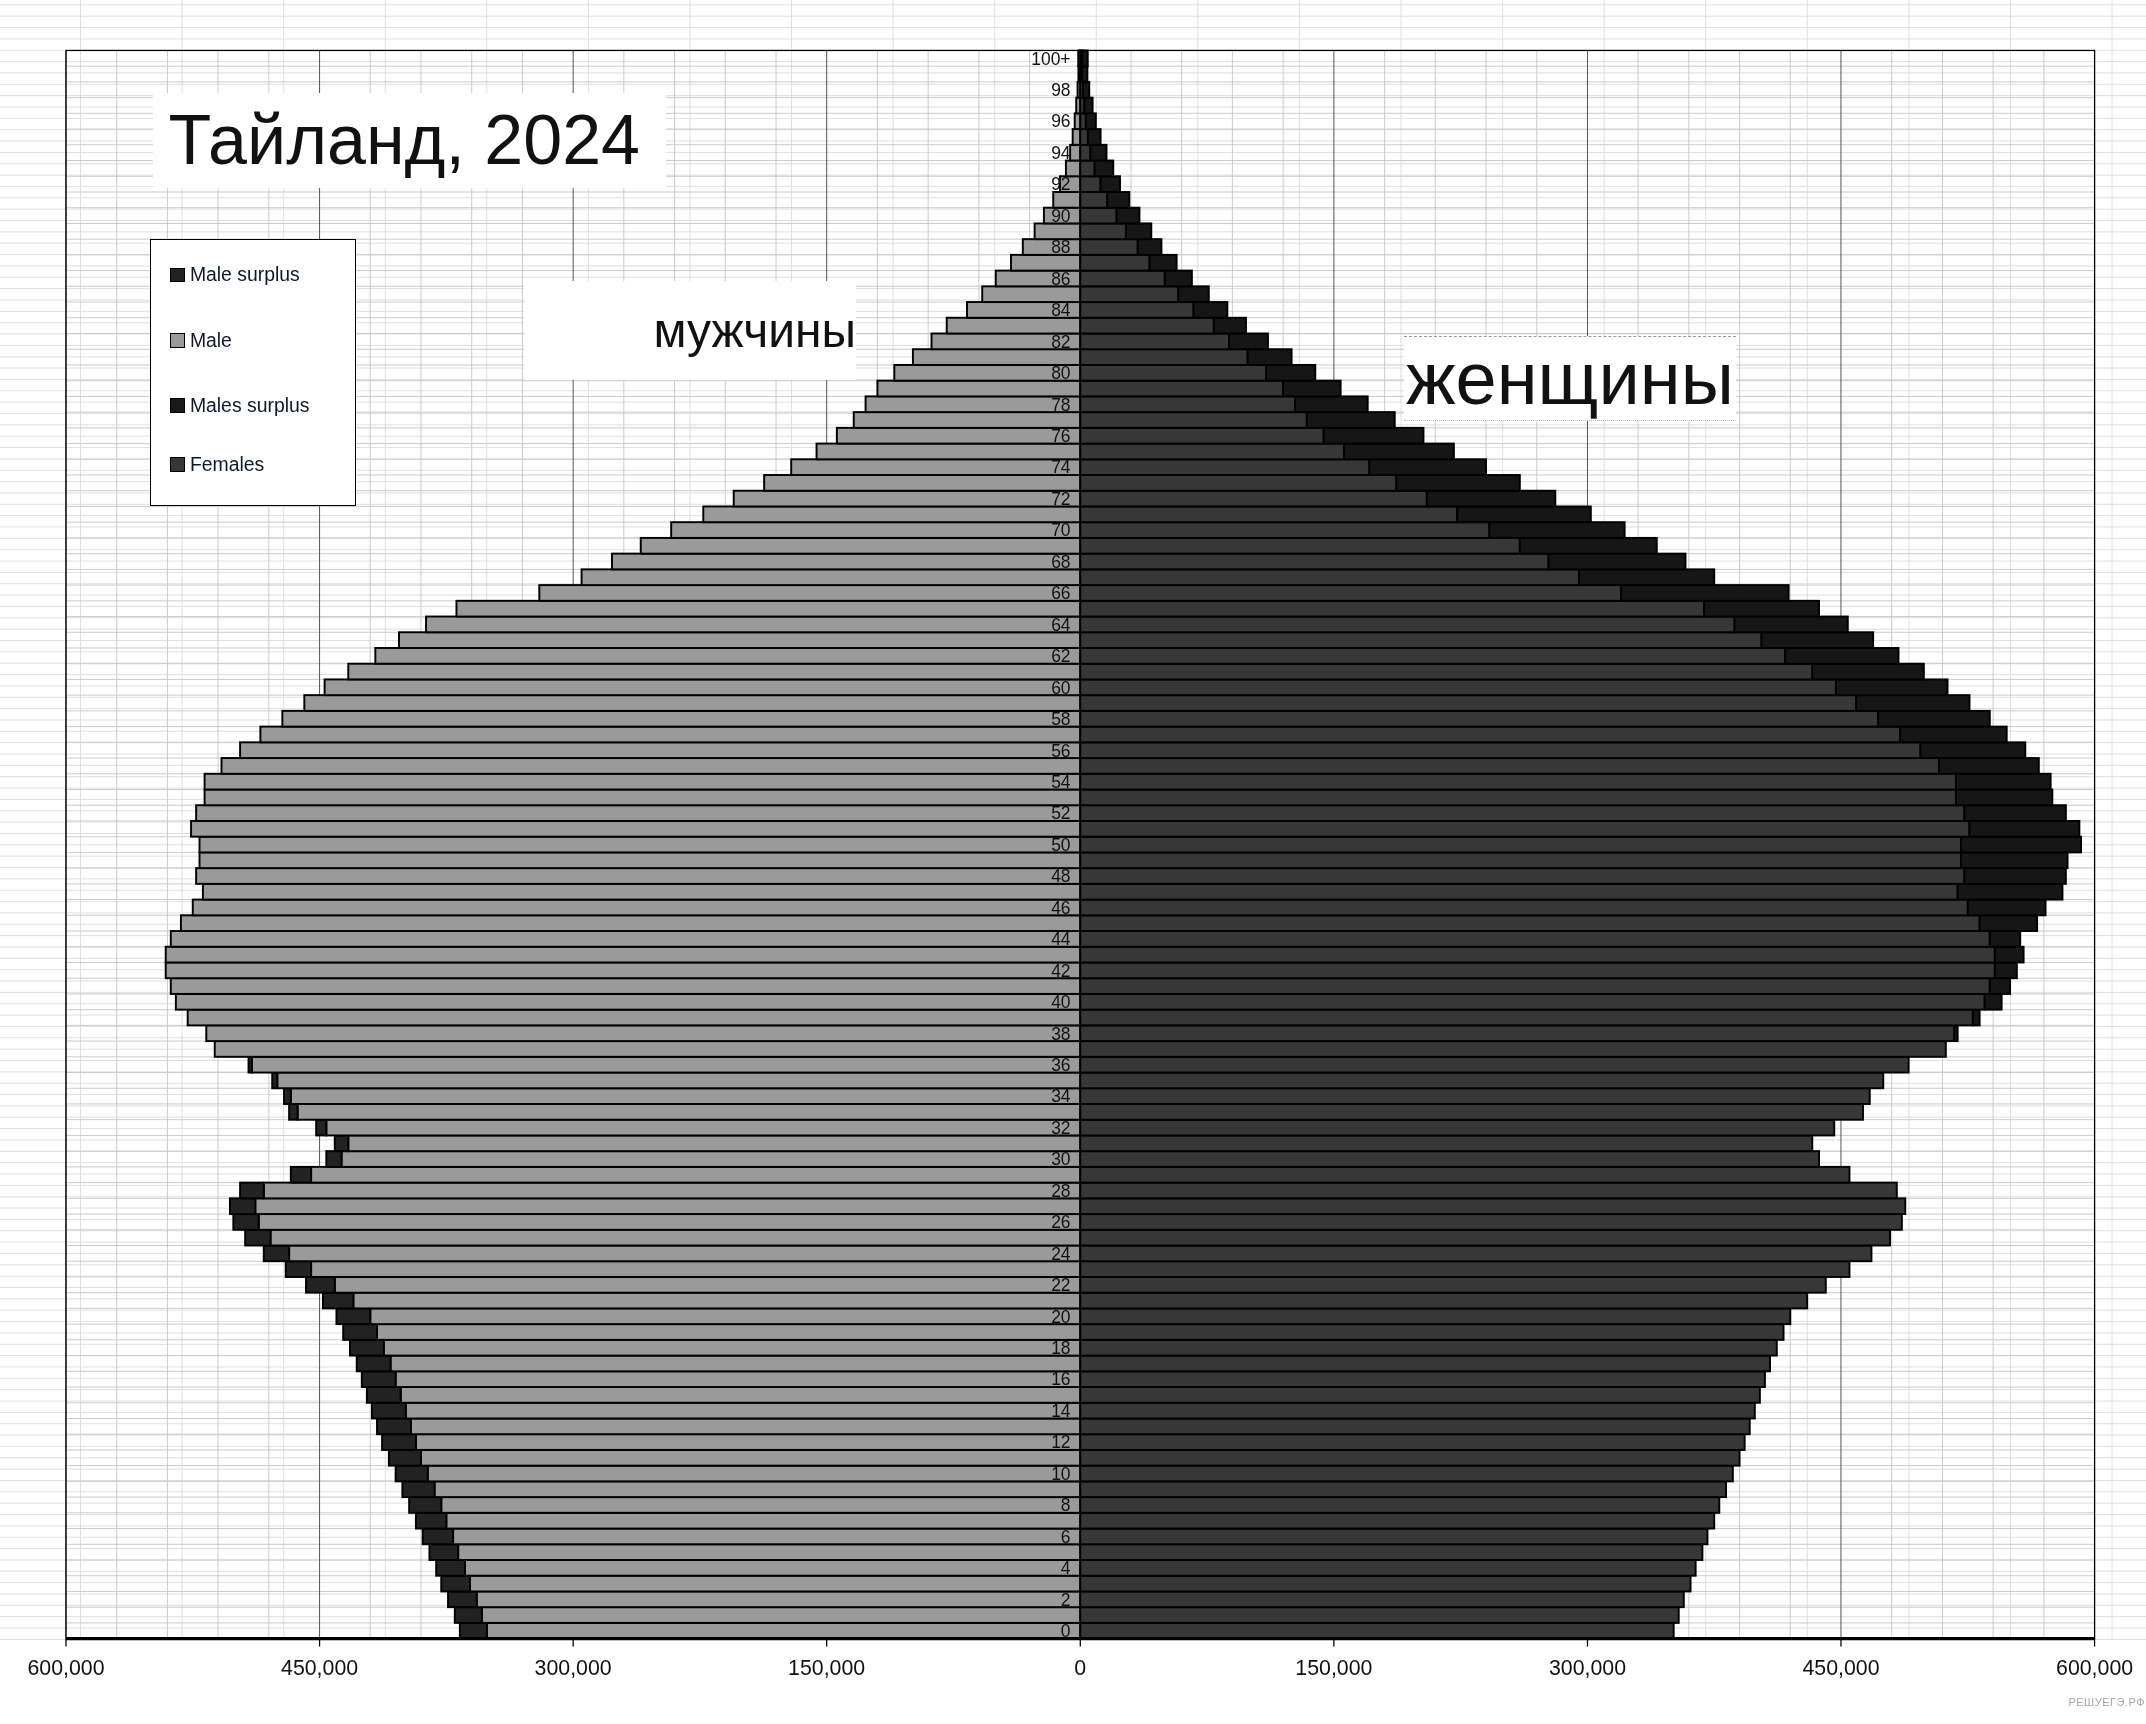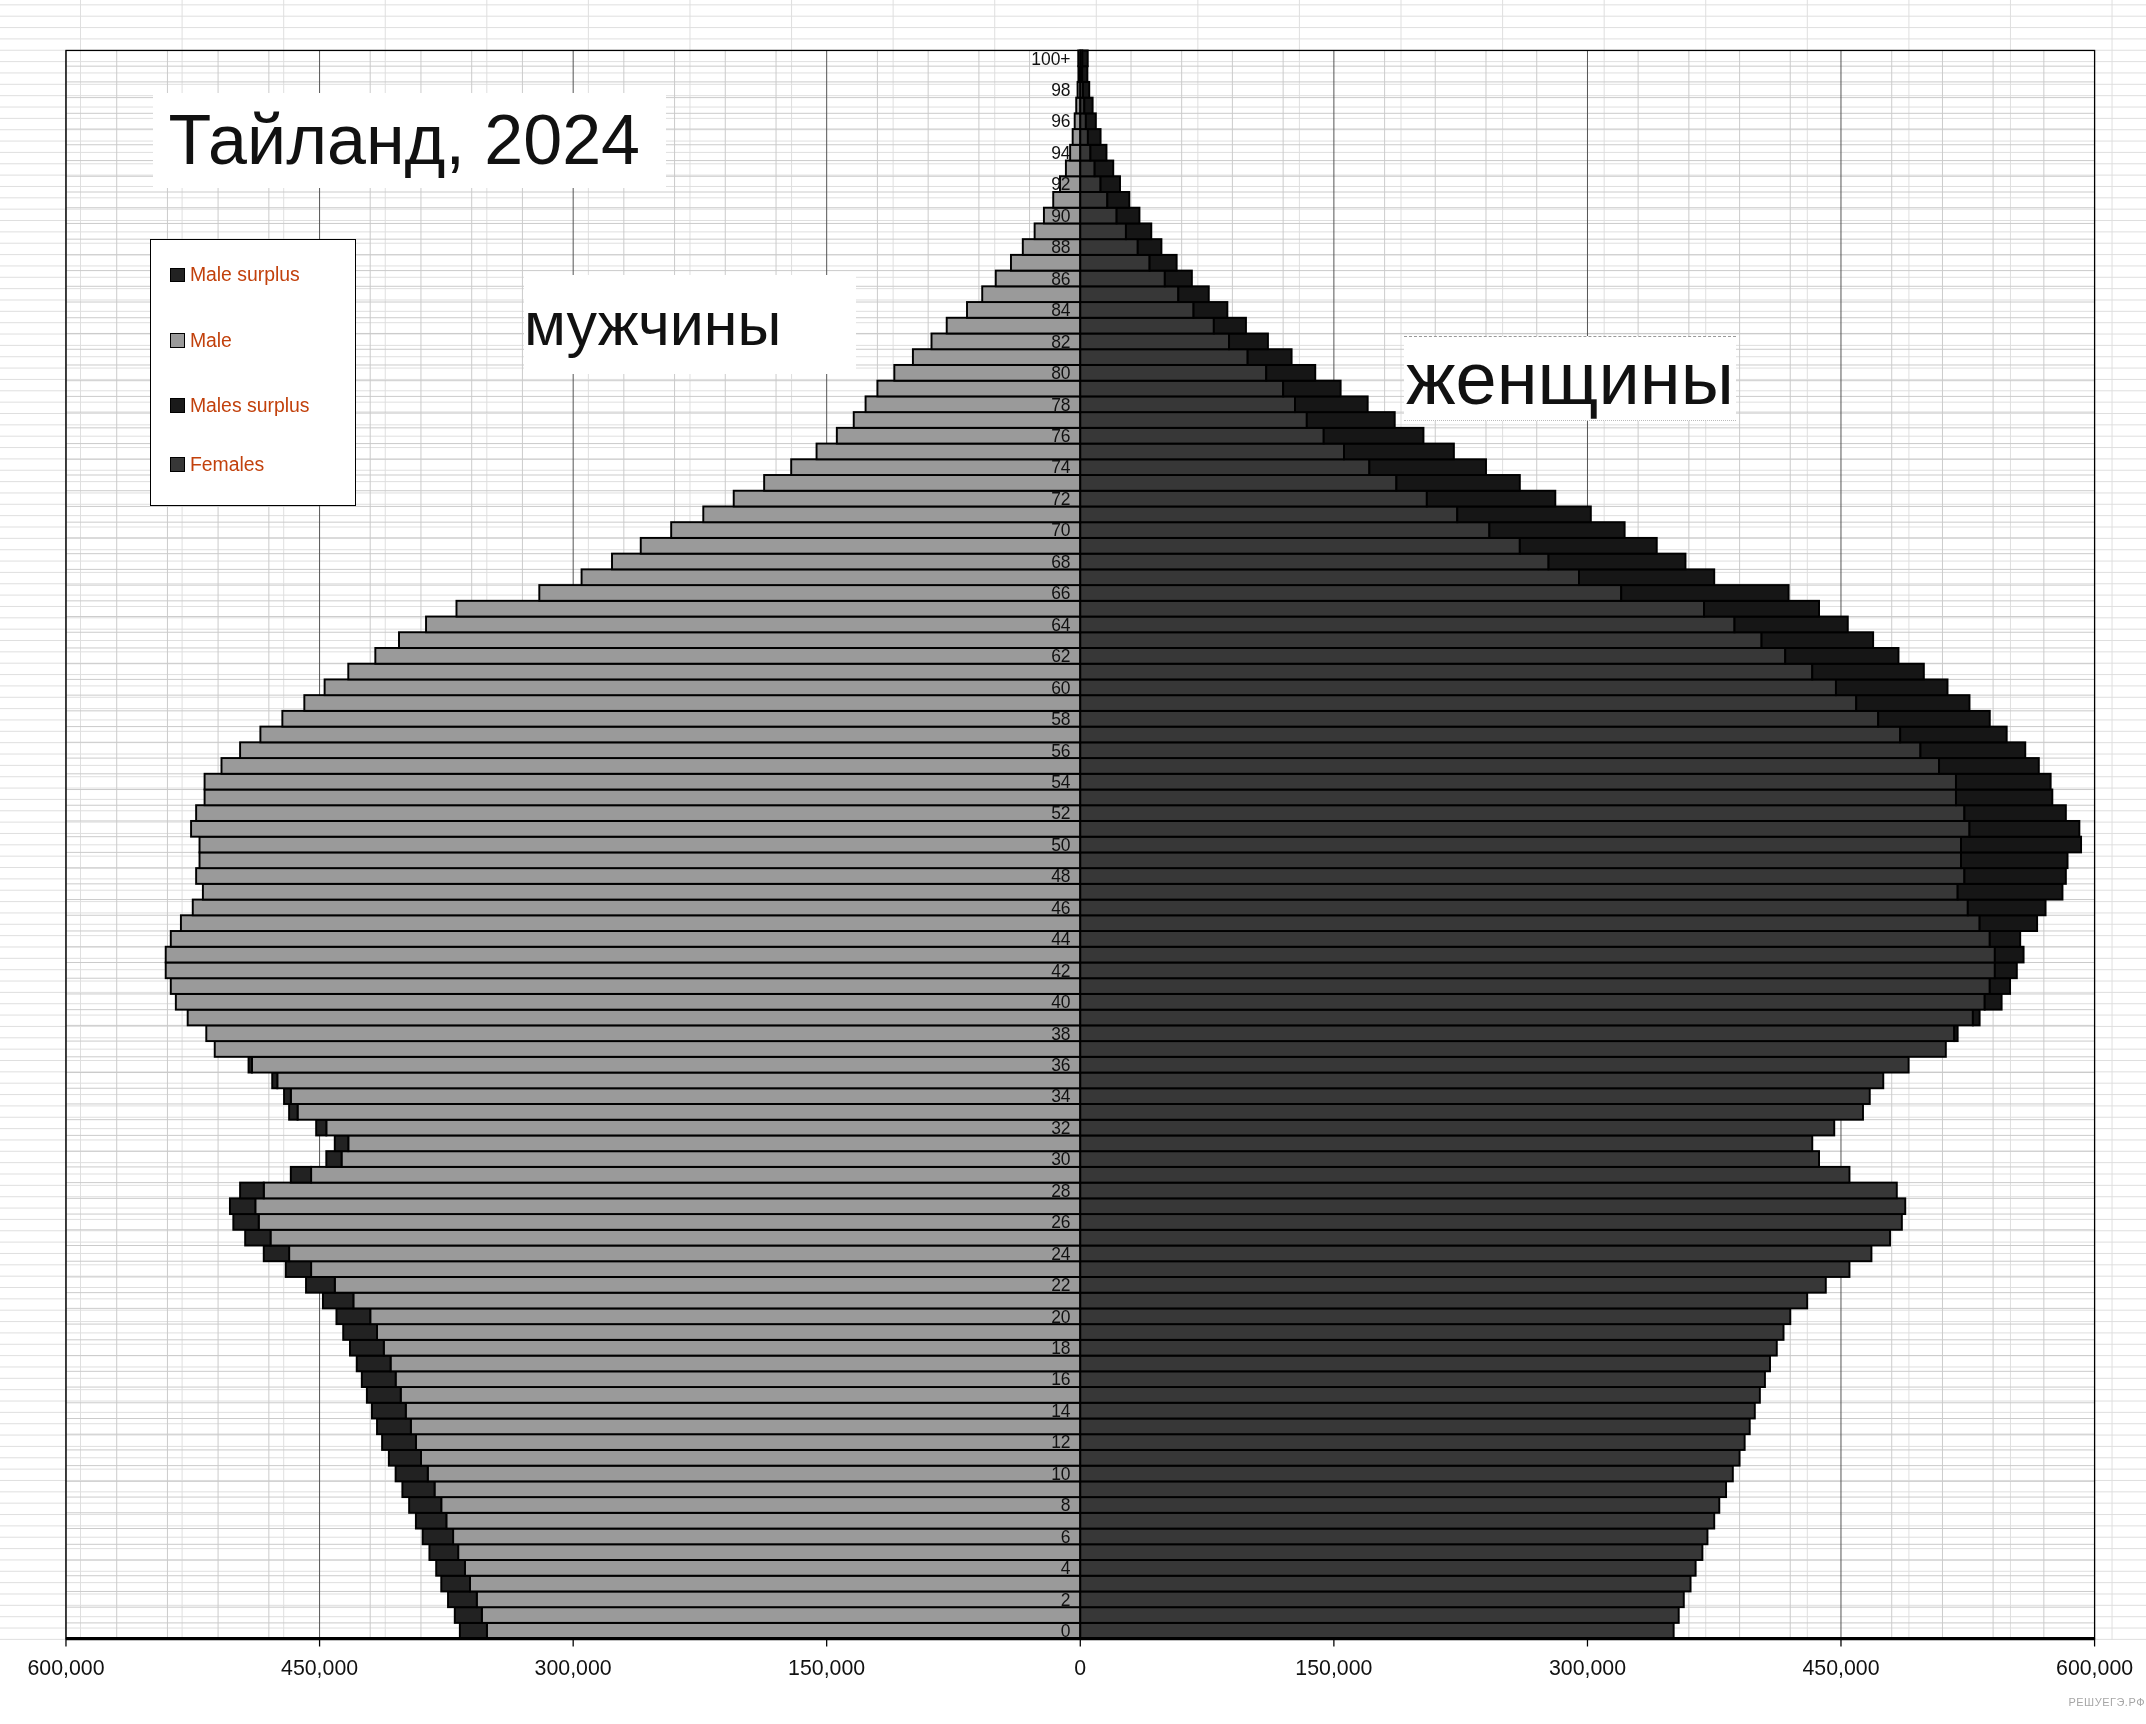--- a/index.html
+++ b/index.html
@@ -2,28 +2,28 @@
 <html><head>
 <meta charset="utf-8">
 <style>
   html,body{margin:0;padding:0;background:#ffffff;}
   #stage{position:relative;width:2146px;height:1724px;background:#ffffff;overflow:hidden;
          font-family:"Liberation Sans", sans-serif;}
   #pyramid-svg{position:absolute;left:0;top:0;}
   .overlay{position:absolute;background:#ffffff;color:#111;}
   #title-box{left:153px;top:93px;width:497px;height:95px;line-height:95px;
              font-size:70px;padding-left:15.5px;white-space:nowrap;}
-  #male-label-box{left:524px;top:275px;width:332px;height:99px;line-height:99px;
-                  font-size:61px;text-align:left;white-space:nowrap;}
+  #male-label-box{left:524px;top:281px;width:332px;height:99px;line-height:99px;
+                  font-size:48px;text-align:right;white-space:nowrap;}
   #female-label-box{left:1404px;top:289px;width:332px;height:83px;line-height:83px;
                     font-size:74px;text-align:center;white-space:nowrap;
                     border-top:1.9px dashed #999;border-bottom:1px dotted #bbb;margin-top:47px;}
   #legend-box{left:150px;top:239px;width:204px;height:265px;border:1.9px solid #000;}
   .legend-item{position:absolute;left:19.4px;height:27px;display:flex;align-items:center;
-               font-size:19.4px;color:#c2410c;white-space:nowrap;}
+               font-size:19.4px;color:#0f172a;white-space:nowrap;}
   .legend-swatch{display:inline-block;width:14.6px;height:14.6px;border:1.9px solid #000;
                  margin-right:4.9px;box-sizing:border-box;flex:0 0 auto;}
   #watermark{position:absolute;right:1px;top:1696px;font-size:11px;color:#a6a6a6;
              background:transparent;letter-spacing:0.5px;}
 </style>
 </head>
 <body>
 
 <div id="stage">
 

